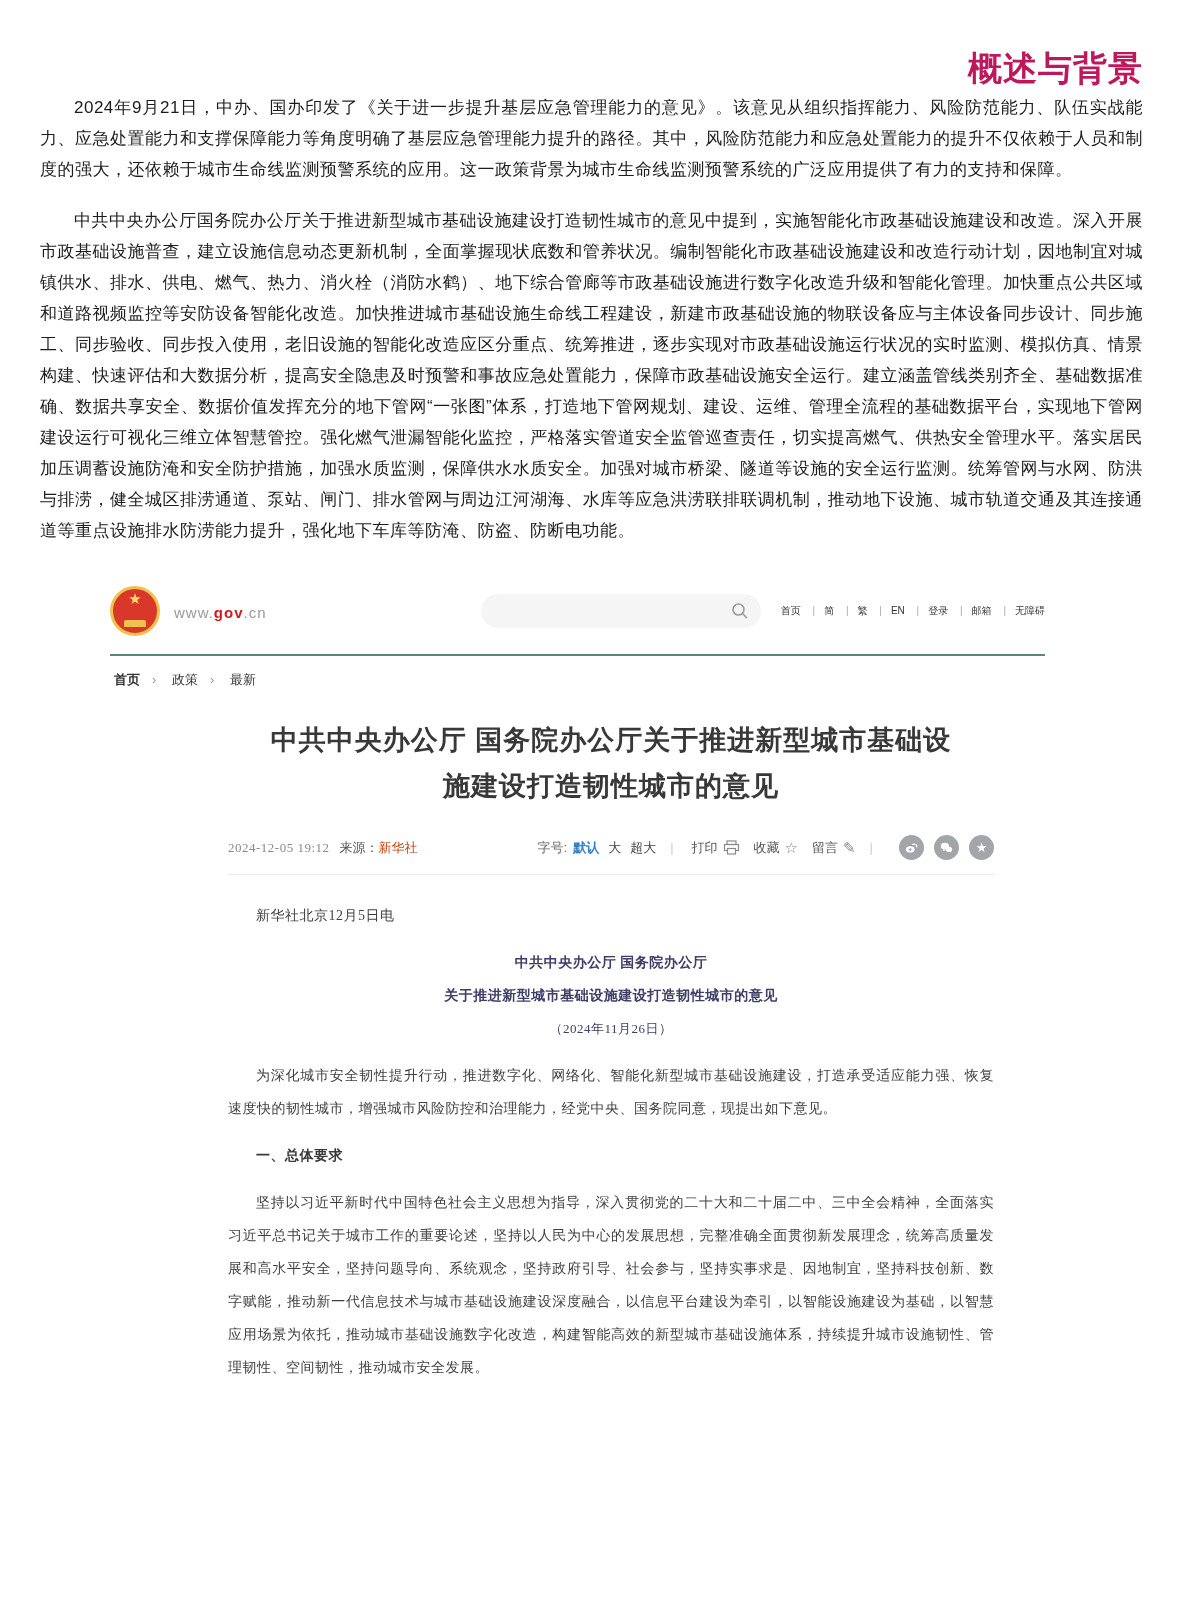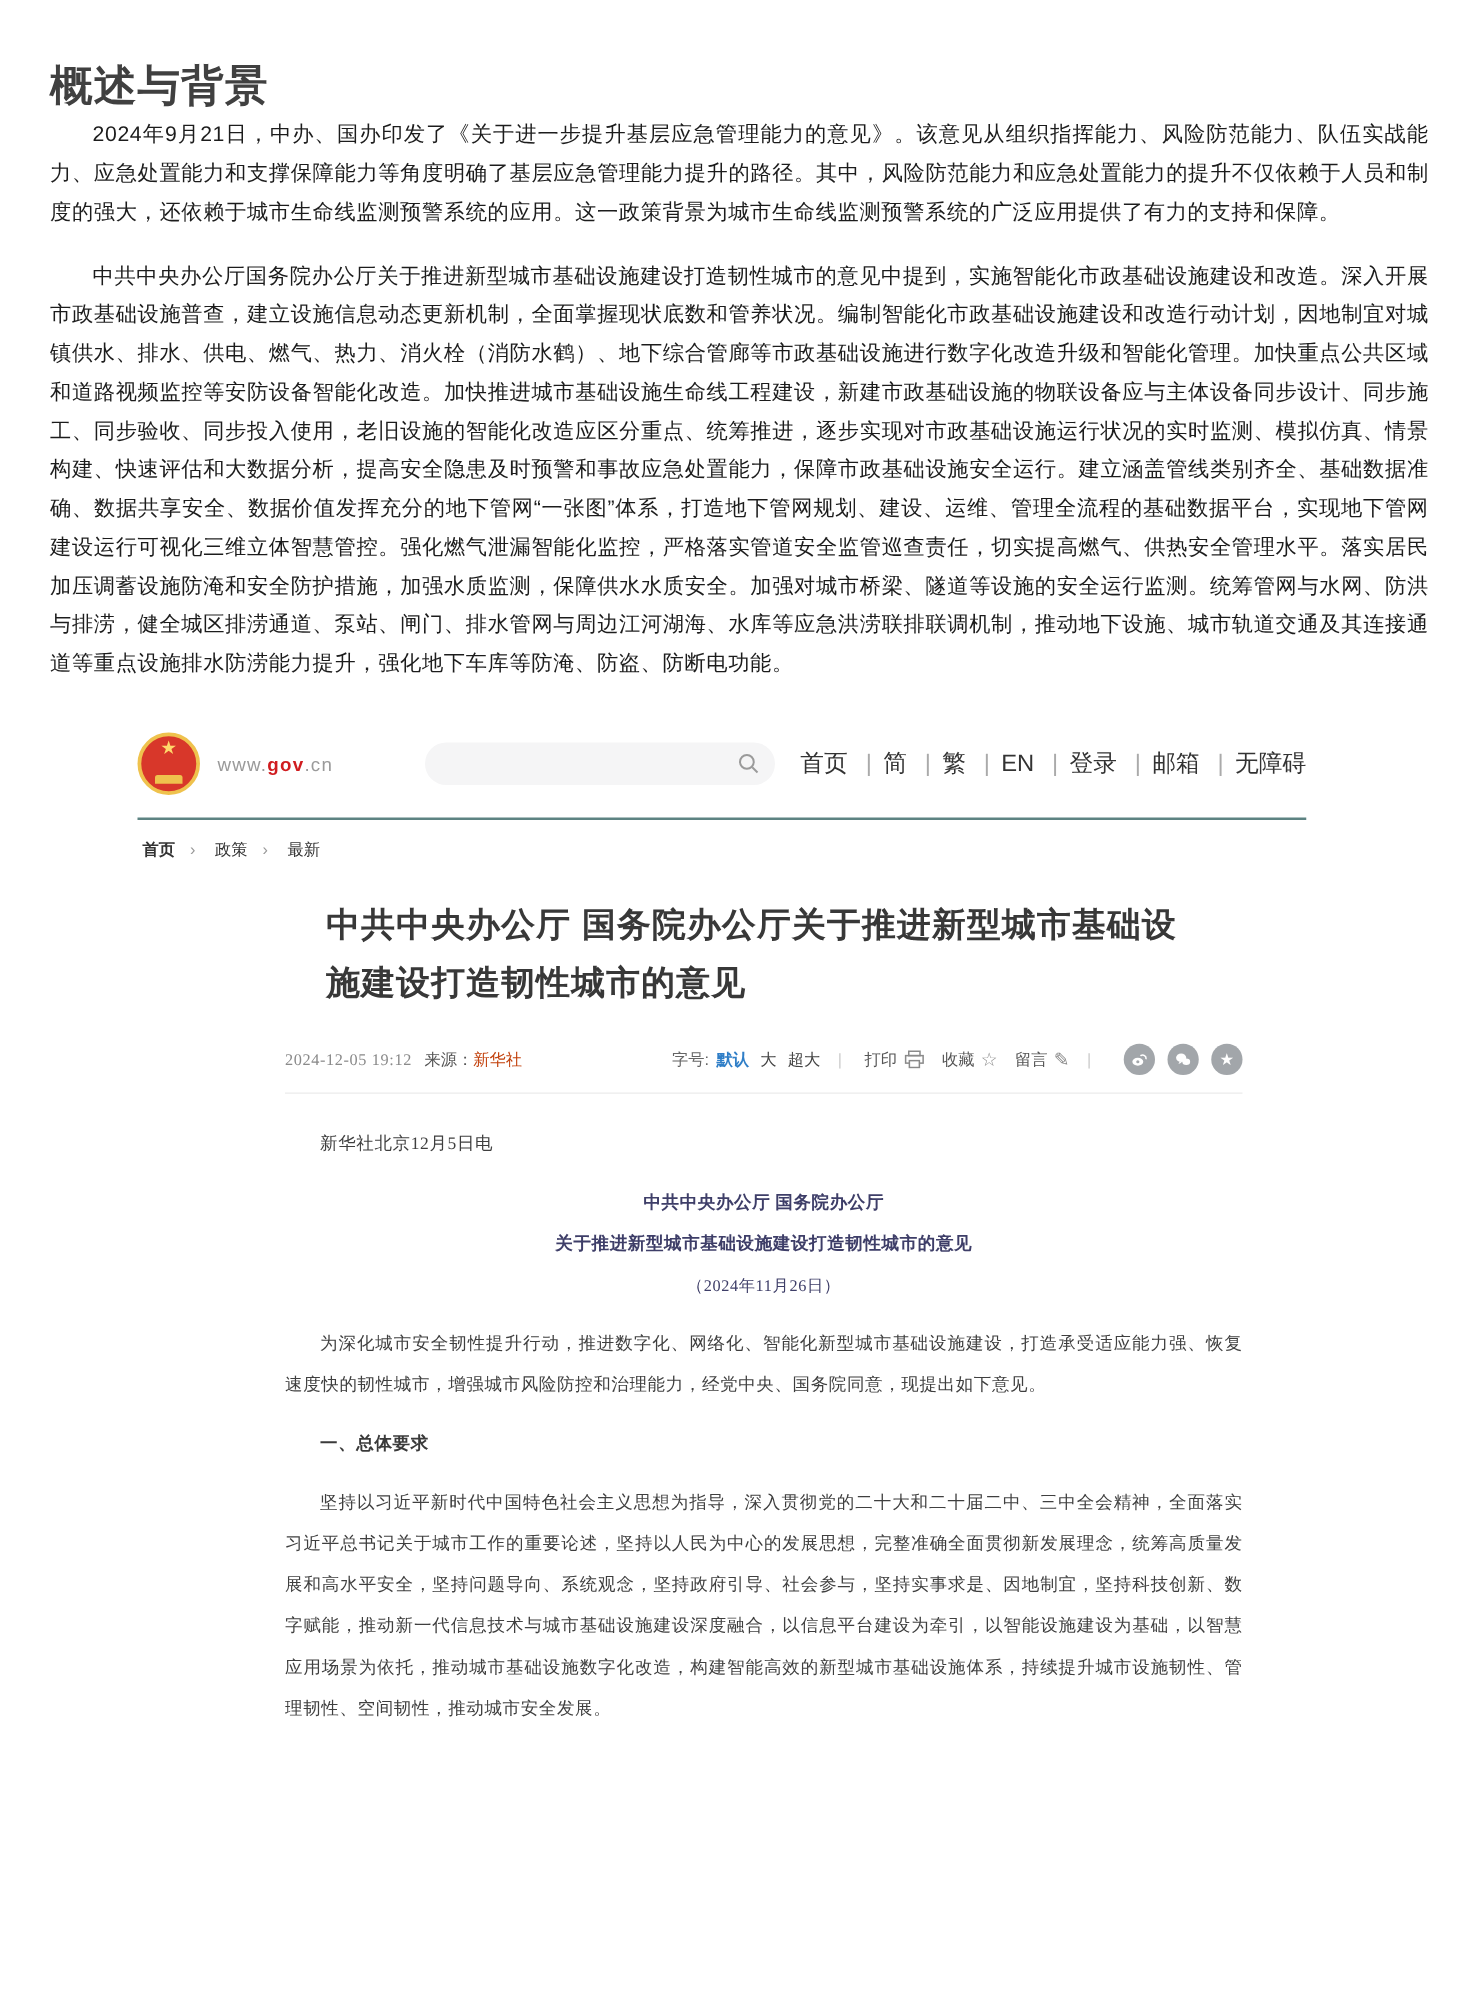--- a/index.html
+++ b/index.html
@@ -1,20 +1,20 @@
 <!DOCTYPE html>
 <html><head>
 <meta charset="utf-8">
 <style>
   html, body { margin:0; padding:0; width:1179px; height:1600px; background:#ffffff;
     font-family:"Liberation Sans", sans-serif; overflow:hidden; }
 
   
   .doc { padding:46px 36px 0 40px; }
-  .doc-h1 { color:#404040; font-size:34px; font-weight:bold; margin:0; letter-spacing:1px; }
+  .doc-h1 { color:#be185d; font-size:34px; font-weight:bold; margin:0; letter-spacing:1px;text-align:right; }
   .doc-h2 { color:#1898db; font-size:22px; font-weight:bold; margin:34px 0 0; letter-spacing:1px; }
   .doc p { font-size:17px; line-height:31px; color:#1c1c1c; text-align:justify;
     text-indent:2em; margin:20px 0 0; letter-spacing:0.5px; }
   .doc p.cont { margin-top:0; }
 
   
   .shot { margin:26px 0 0 110px; width:935px; }
   .shot-header { display:flex; align-items:center; padding-top:14px; }
   .emblem { width:50px; height:50px; border-radius:50%; background:#d8372a;
     border:3px solid #efc24d; position:relative; flex:0 0 auto; box-sizing:border-box; }
@@ -23,31 +23,31 @@
   .emblem .gate { position:absolute; bottom:6px; left:11px; width:22px; height:7px;
     background:#efc24d; border-radius:2px 2px 0 0; }
   .logo-text { margin-left:14px; }
   .gov-title { color:#d01c1f; font-size:27px; font-weight:bold; letter-spacing:2px; line-height:30px; }
   .gov-url { color:#9a9a9a; font-size:15px; margin-top:2px; letter-spacing:1px; }
   .gov-url b { color:#d01c1f; }
   .search-wrap { position:relative; margin-left:auto; }
   .search-input { width:280px; height:34px; border:none; outline:none; background:#f5f5f6;
     border-radius:17px; padding:0 40px 0 16px; font-size:14px; box-sizing:border-box; }
   .search-wrap svg { position:absolute; right:12px; top:8px; }
-  .gov-nav { margin-left:20px; font-size:19px; color:#333; white-space:nowrap; }
+  .gov-nav { margin-left:20px; font-size:10px; color:#333; white-space:nowrap; }
   .gov-nav span.navitem { cursor:pointer; }
   .gov-nav span.navitem:not(:first-child)::before { content:"|"; color:#aaa; margin:0 9px; font-weight:normal; }
   .teal-divider { margin-top:18px; height:2px; background:#5d8382; }
   .breadcrumb { padding:15px 4px 4px; font-size:13px; color:#333; }
   .breadcrumb .crumb { cursor:pointer; }
   .breadcrumb .crumb:first-child { font-weight:bold; }
   .breadcrumb .crumb:not(:last-child)::after { content:"›"; color:#999; margin:0 12px; font-weight:normal; }
 
   .article { width:766px; margin:18px 0 0 118px; }
-  .art-title { font-size:27px; font-weight:600; color:#383838; 
+  .art-title { font-size:27px; font-weight:600; color:#383838; text-align:center;
     line-height:46px; margin:24px auto 0; max-width:700px; letter-spacing:1px; }
   .meta { display:flex; align-items:center; margin-top:26px; font-size:13px; color:#666; }
   .meta-date { font-family:"Liberation Serif", serif; color:#8a8a8a; letter-spacing:0.5px; }
   .meta-src-label { margin-left:10px; color:#555; }
   .meta-src { color:#c2410c; }
   .meta-right { margin-left:auto; display:flex; align-items:center; }
   .meta-right .sep { color:#ccc; margin:0 14px; }
   .fs-default { color:#2f7ec7; font-weight:bold; margin-left:6px; cursor:pointer; }
   .fs-opt { color:#444; margin-left:9px; cursor:pointer; }
   .act { color:#555; margin-left:4px; cursor:pointer; display:flex; align-items:center; }

